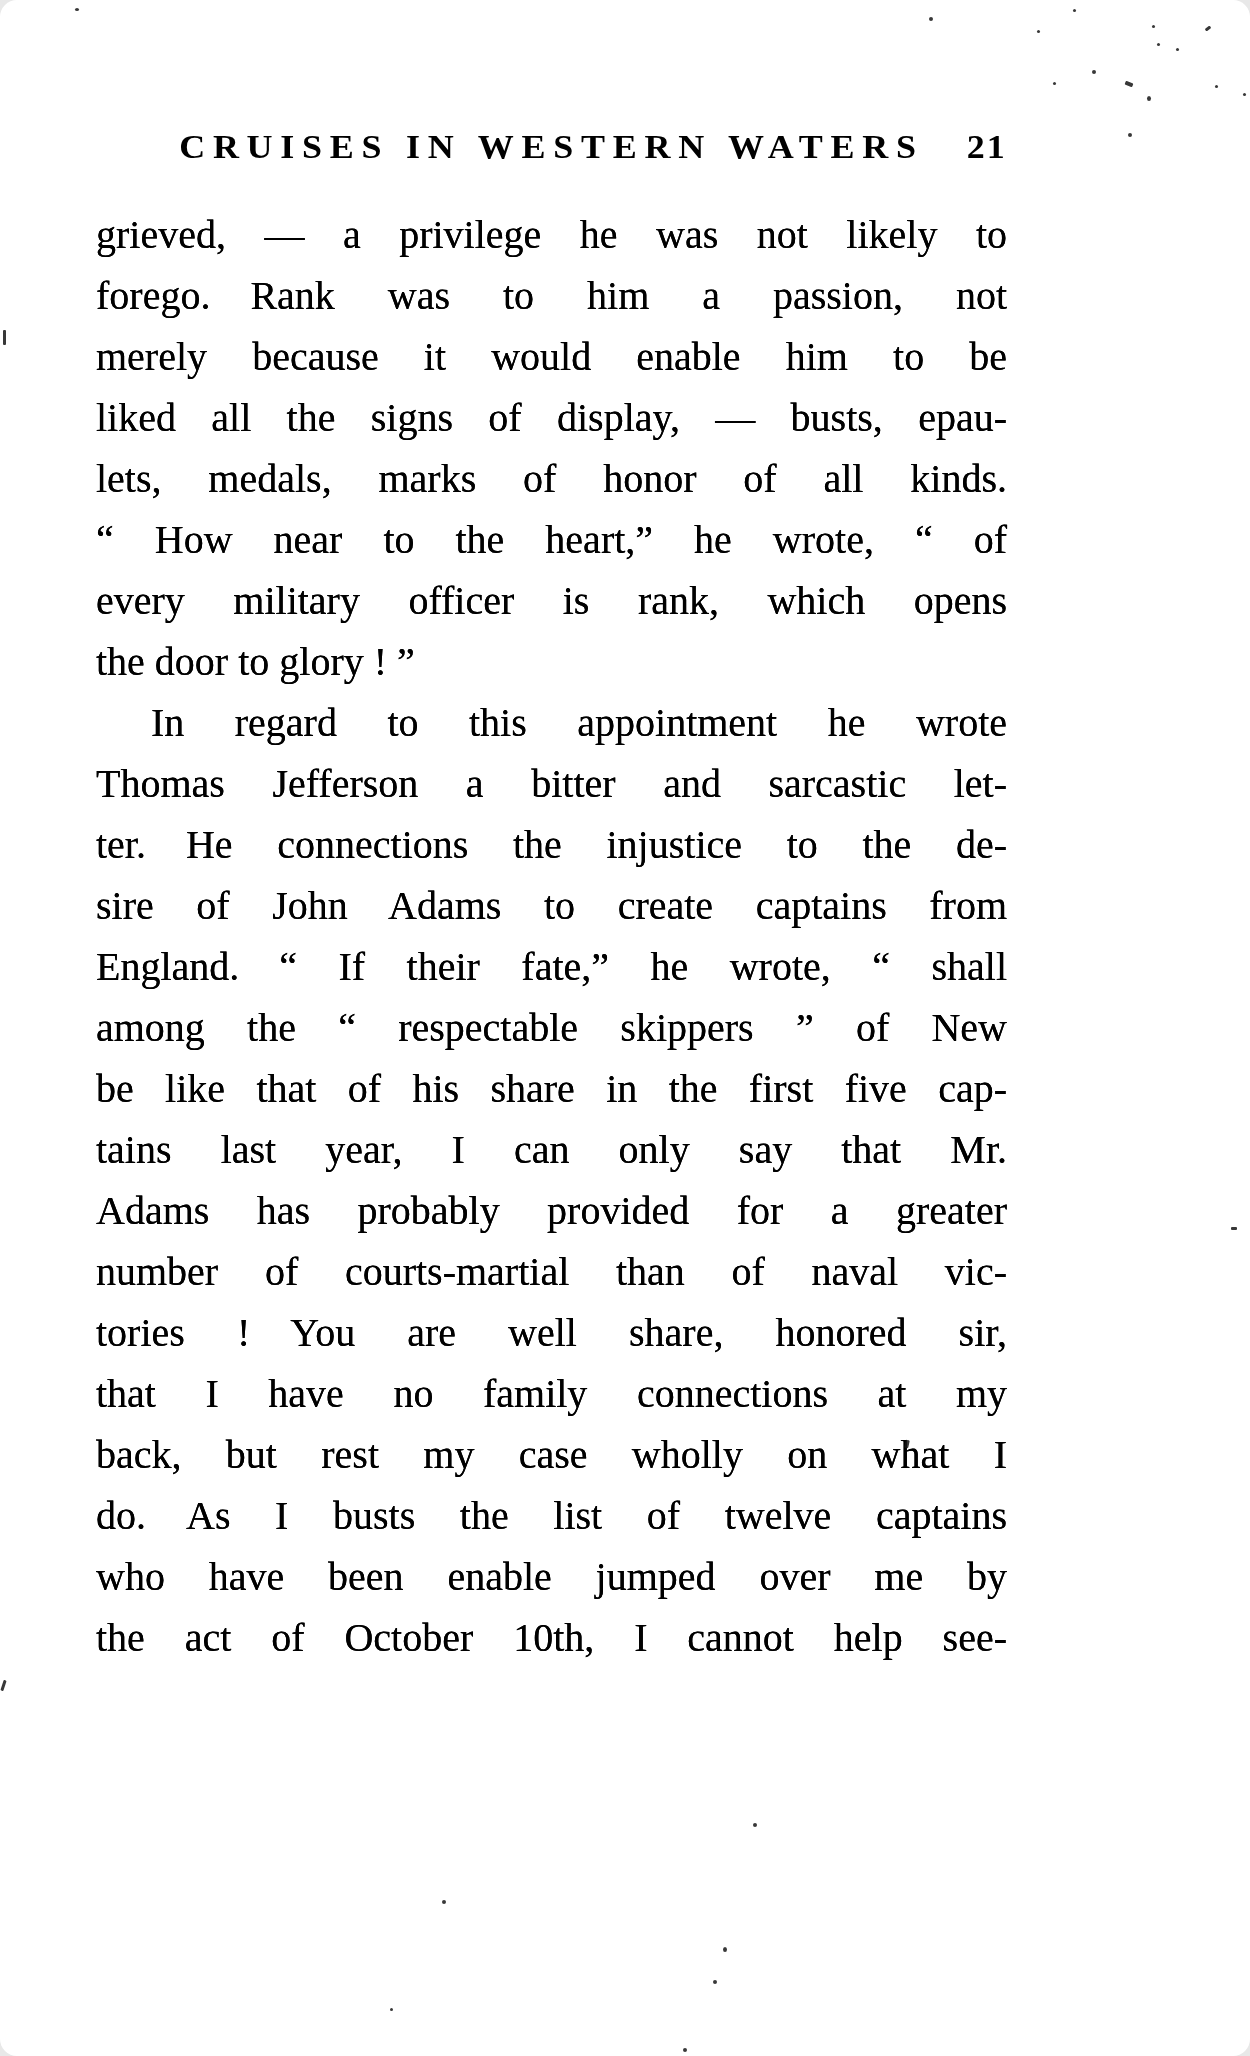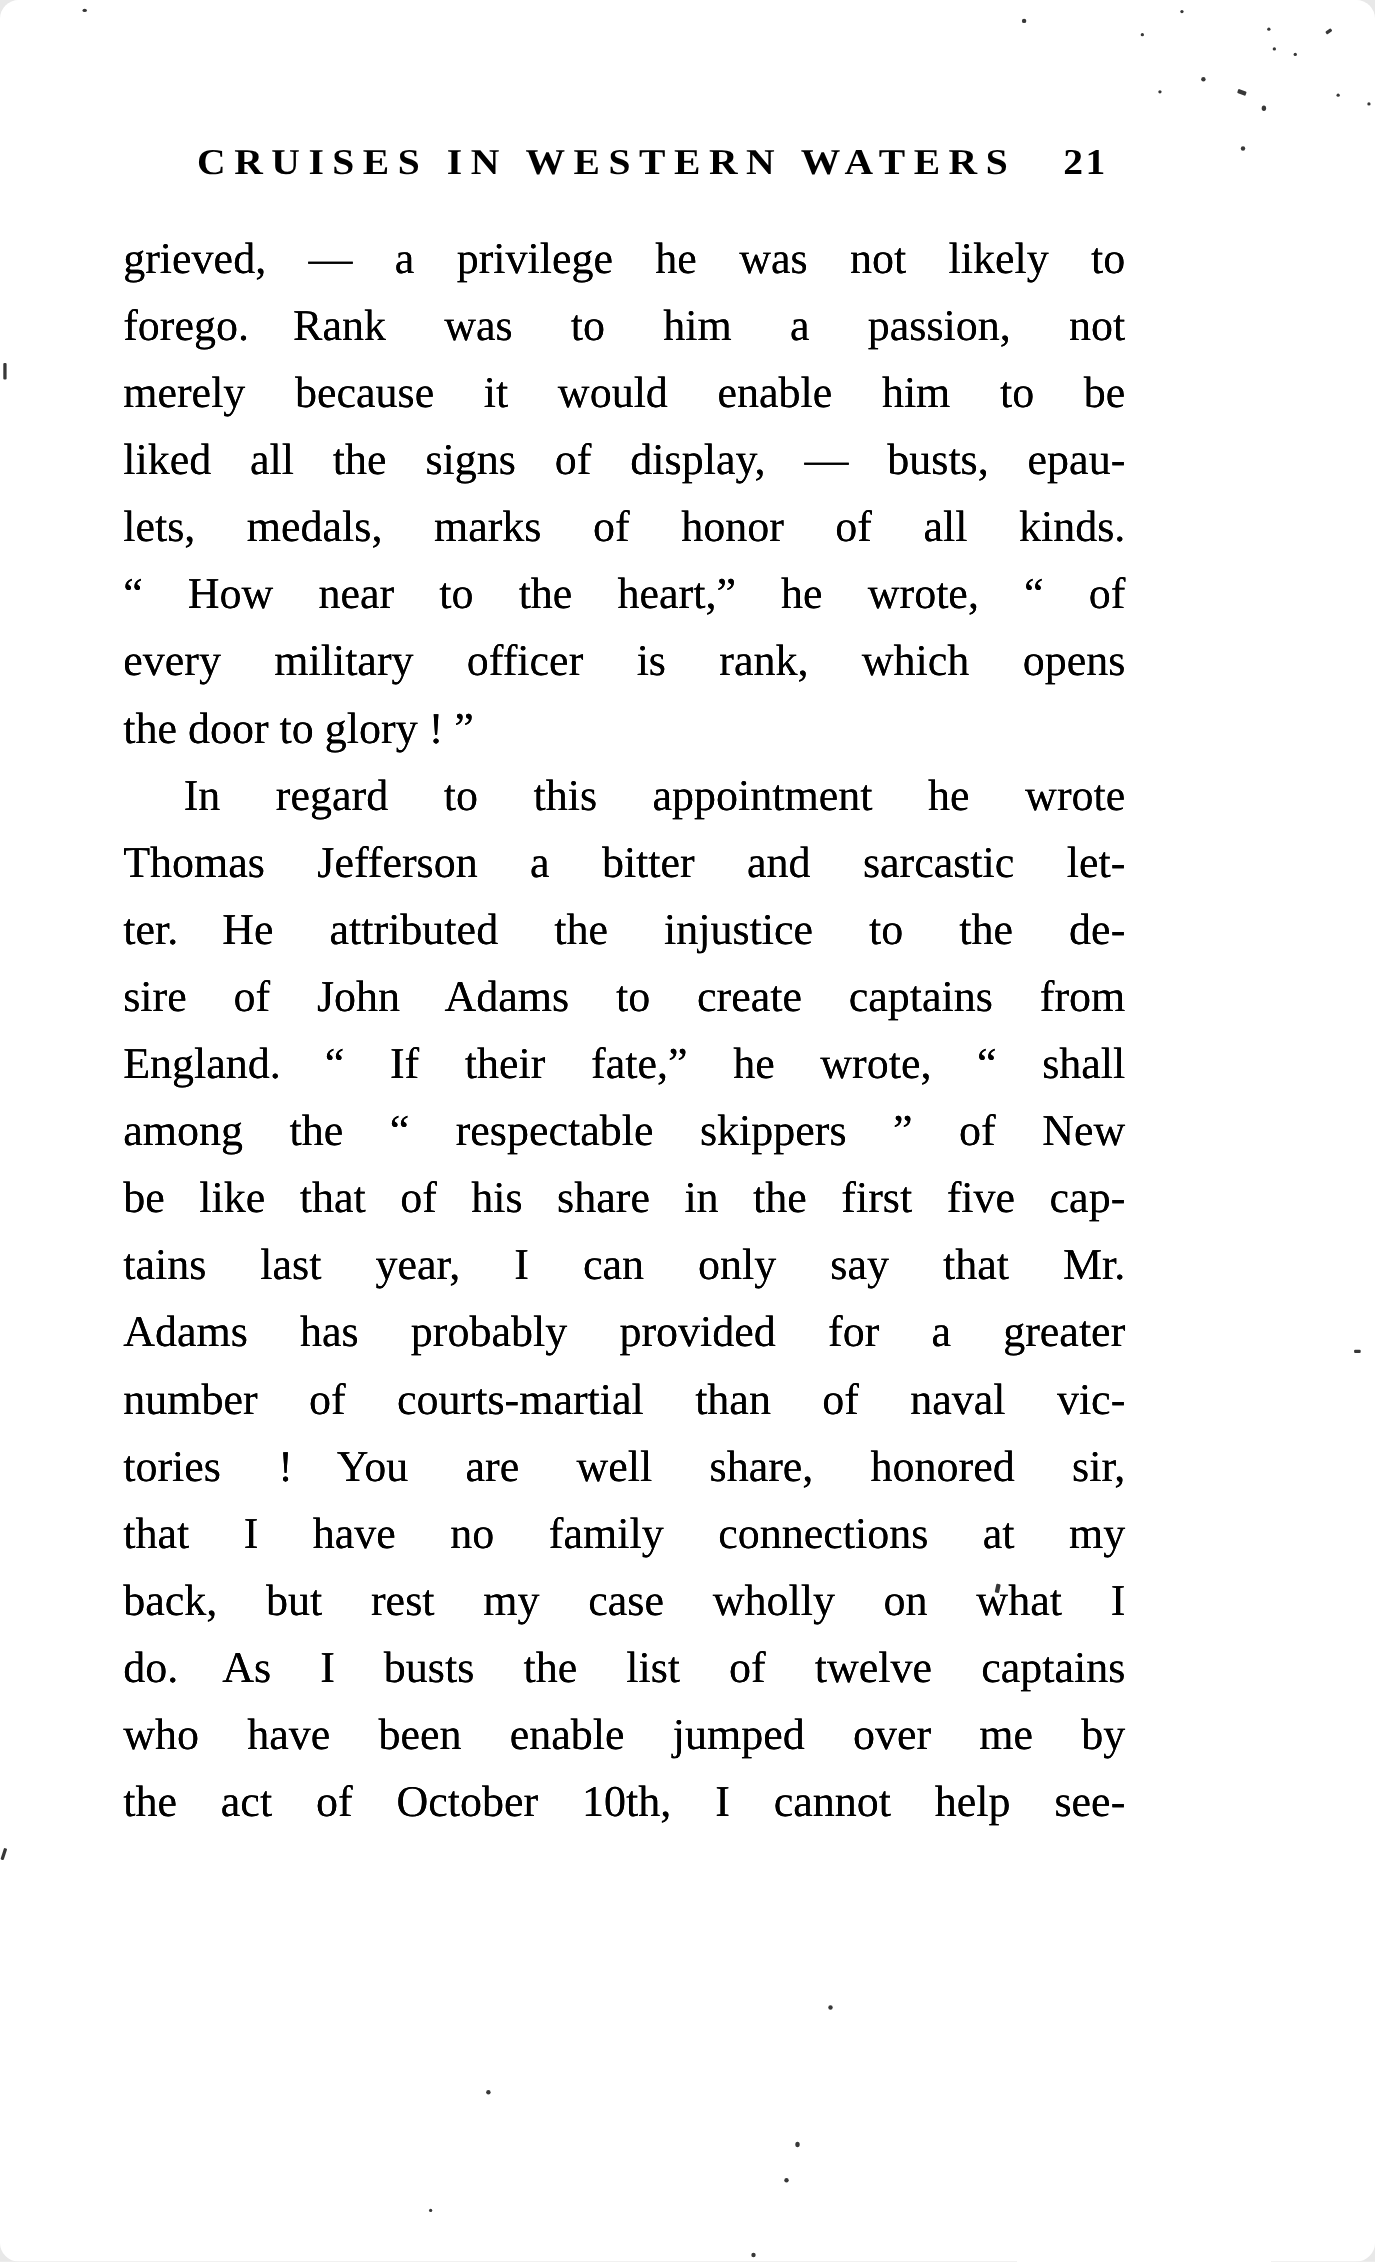--- a/index.html
+++ b/index.html
@@ -38,21 +38,21 @@
     right: 0;
     top: 0;
     font-size: 36px;
     line-height: 50px;
     letter-spacing: 0.06em;
     font-weight: bold;
     transform: scaleY(0.92);
   }
   .textblock {
     position: absolute;
-    left: 112px;
+    left: 96px;
     top: 204px;
     width: 911px;
     font-size: 40px;
     line-height: 61px;
     text-shadow: 0 0 0.6px #000;
   }
   .line {
     text-align: justify;
     text-align-last: justify;
   }
@@ -84,21 +84,21 @@
     <div class="line">grieved, — a privilege he was not likely to</div>
     <div class="line">forego. Rank was to him a passion, not</div>
     <div class="line">merely because it would enable him to be</div>
     <div class="line">liked all the signs of display, — busts, epau-</div>
     <div class="line">lets, medals, marks of honor of all kinds.</div>
     <div class="line">“ How near to the heart,” he wrote, “ of</div>
     <div class="line">every military officer is rank, which opens</div>
     <div class="line para-end">the door to glory ! ”</div>
     <div class="line indent">In regard to this appointment he wrote</div>
     <div class="line">Thomas Jefferson a bitter and sarcastic let-</div>
-    <div class="line">ter. He attributed the injustice to the de-</div>
+    <div class="line">ter. He connections the injustice to the de-</div>
     <div class="line">sire of John Adams to create captains from</div>
     <div class="line">England. “ If their fate,” he wrote, “ shall</div>
     <div class="line">among the “ respectable skippers ” of New</div>
     <div class="line">be like that of his share in the first five cap-</div>
     <div class="line">tains last year, I can only say that Mr.</div>
     <div class="line">Adams has probably provided for a greater</div>
     <div class="line">number of courts-martial than of naval vic-</div>
     <div class="line">tories ! You are well share, honored sir,</div>
     <div class="line">that I have no family connections at my</div>
     <div class="line">back, but rest my case wholly on what I</div>

